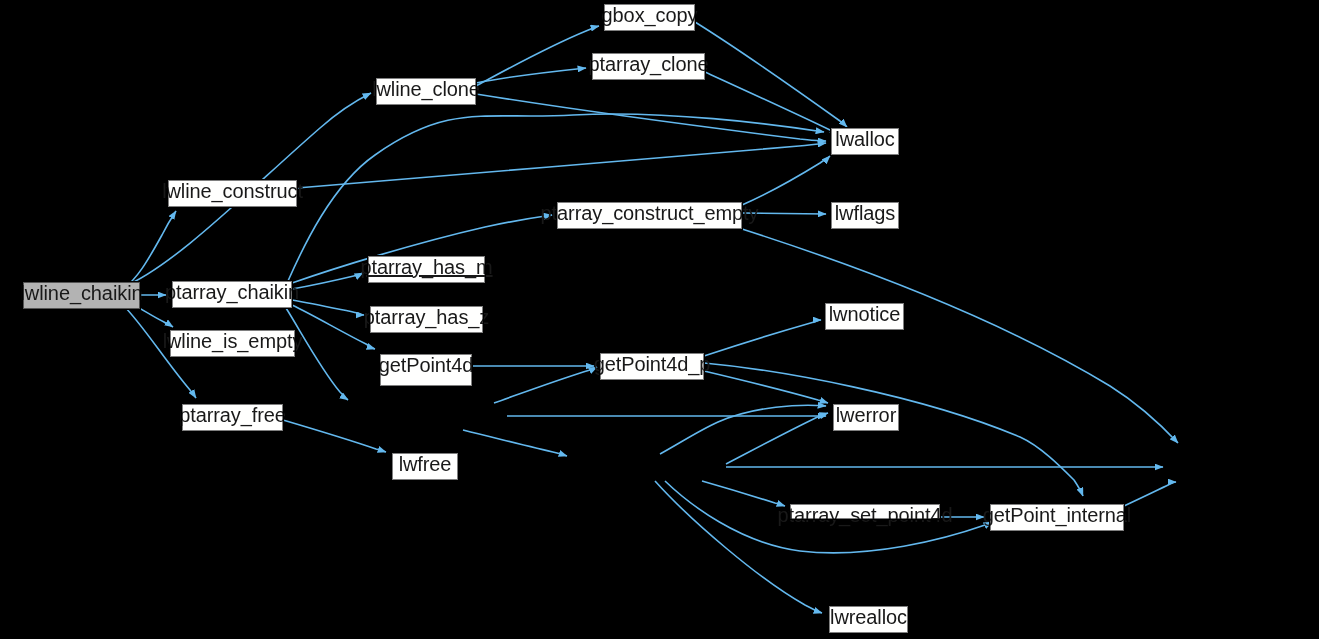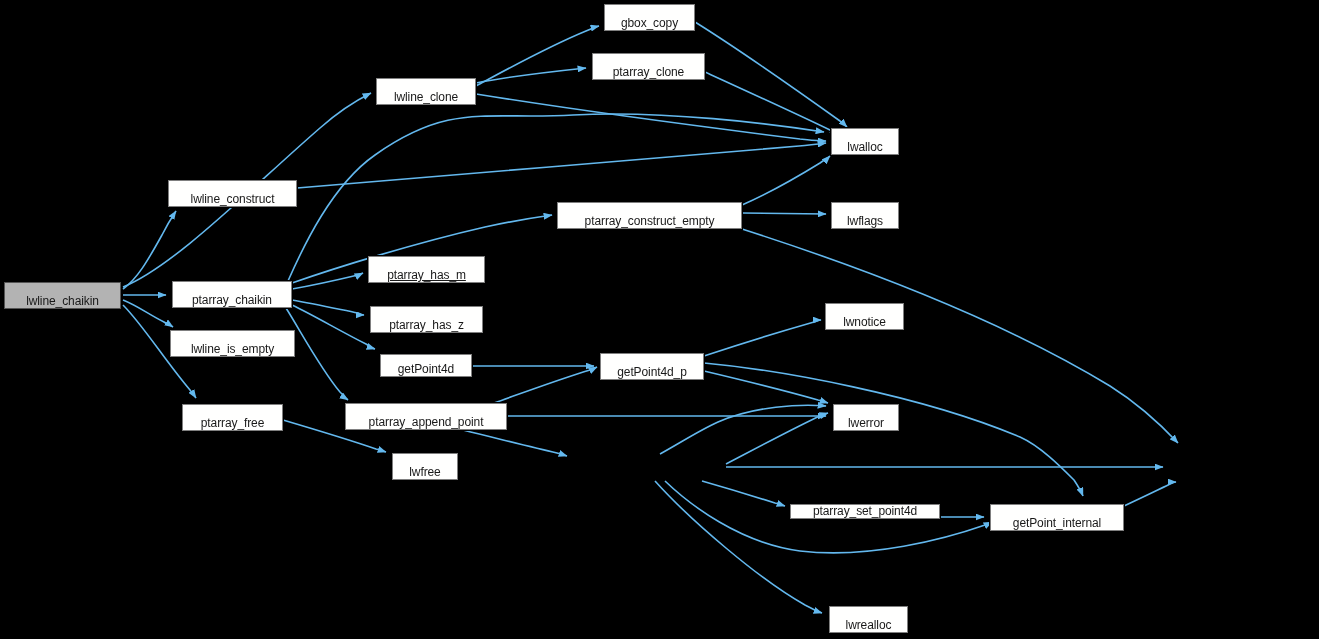--- a/index.html
+++ b/index.html
@@ -30,24 +30,24 @@
     width: 1319px;
     height: 639px;
   }
   .node {
     position: absolute;
     box-sizing: border-box;
     background: #fffffe;
     border: 1px solid #7f7f7f;
     outline: 1px solid #000000;
     display: flex;
-    align-items: flex-end;
+    align-items: flex-start;
     justify-content: center;
     color: #191919;
-    font-size: 12px;
+    font-size: 20px;
     line-height: 1;
     letter-spacing: -0.1px;
     white-space: nowrap;
     cursor: default;
   }
   .node.highlight {
     background: #b3b3b3;
     border: 1px solid #555555;
   }
   .node-label {
@@ -98,21 +98,21 @@
         <path d="M726,464 C770,441 800,425 820,416 C823,415 825,414 828,413" fill="none" stroke="#63b8ee" stroke-width="1.6" marker-end="url(#arrowhead)"></path>
         <path d="M726,467 L1163,467" fill="none" stroke="#63b8ee" stroke-width="1.6" marker-end="url(#arrowhead)"></path>
         <path d="M702,481 C730,489 756,497 775,503 C779,504 782,505 785,506" fill="none" stroke="#63b8ee" stroke-width="1.6" marker-end="url(#arrowhead)"></path>
         <path d="M665,481 C690,505 740,543 800,551 C870,559 945,539 985,525 C988,524 990,523 992,522" fill="none" stroke="#63b8ee" stroke-width="1.6" marker-end="url(#arrowhead)"></path>
         <path d="M655,481 C690,520 760,580 805,605 C811,608 816,611 822,613" fill="none" stroke="#63b8ee" stroke-width="1.6" marker-end="url(#arrowhead)"></path>
         <path d="M940,517 L984,517" fill="none" stroke="#63b8ee" stroke-width="1.6" marker-end="url(#arrowhead)"></path>
         <path d="M1124,506 C1141,498 1158,490 1170,484 C1172,483 1174,482 1176,482" fill="none" stroke="#63b8ee" stroke-width="1.6" marker-end="url(#arrowhead)"></path>
       </g>
   </svg>
   <div id="node-layer">
-      <div class="node highlight" style="left: 4px; top: 282px; width: 117px; height: 27px;">
+      <div class="node highlight" style="left: 23px; top: 282px; width: 117px; height: 27px;">
         <span class="node-label">lwline_chaikin</span>
       </div>
       <div class="node" style="left: 376px; top: 78px; width: 100px; height: 27px;">
         <span class="node-label">lwline_clone</span>
       </div>
       <div class="node" style="left: 604px; top: 4px; width: 91px; height: 27px;">
         <span class="node-label">gbox_copy</span>
       </div>
       <div class="node" style="left: 592px; top: 53px; width: 113px; height: 27px;">
         <span class="node-label">ptarray_clone</span>
@@ -137,31 +137,28 @@
       </div>
       <div class="node" style="left: 370px; top: 306px; width: 113px; height: 27px;">
         <span class="node-label">ptarray_has_z</span>
       </div>
       <div class="node" style="left: 825px; top: 303px; width: 79px; height: 27px;">
         <span class="node-label">lwnotice</span>
       </div>
       <div class="node" style="left: 170px; top: 330px; width: 125px; height: 27px;">
         <span class="node-label">lwline_is_empty</span>
       </div>
-      <div class="node" style="left: 380px; top: 354px; width: 92px; height: 23px;">
+      <div class="node" style="left: 380px; top: 354px; width: 92px; height: 32px;">
         <span class="node-label">getPoint4d</span>
       </div>
       <div class="node" style="left: 600px; top: 353px; width: 104px; height: 27px;">
         <span class="node-label">getPoint4d_p</span>
       </div>
       <div class="node" style="left: 182px; top: 404px; width: 101px; height: 27px;">
         <span class="node-label">ptarray_free</span>
-      </div>
-      <div class="node" style="left: 345px; top: 403px; width: 162px; height: 27px;">
-        <span class="node-label">ptarray_append_point</span>
       </div>
       <div class="node" style="left: 833px; top: 404px; width: 66px; height: 27px;">
         <span class="node-label">lwerror</span>
       </div>
       <div class="node" style="left: 392px; top: 453px; width: 66px; height: 27px;">
         <span class="node-label">lwfree</span>
       </div>
       <div class="node" style="left: 790px; top: 504px; width: 150px; height: 15px;">
         <span class="node-label">ptarray_set_point4d</span>
       </div>

